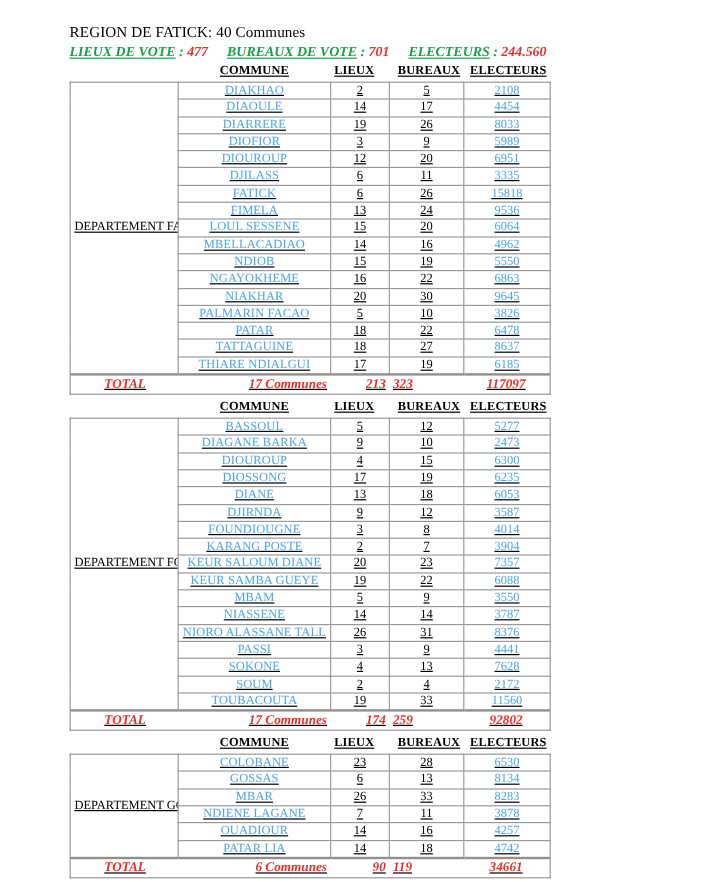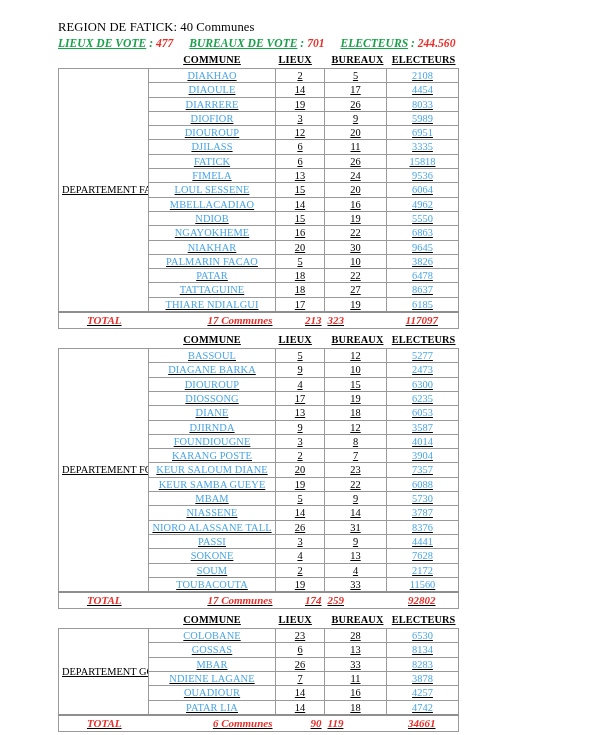--- a/index.html
+++ b/index.html
@@ -369,21 +369,21 @@
               <tr class="drow">
                 <td class="commune">KEUR SAMBA GUEYE</td>
                 <td class="lieux">19</td>
                 <td class="bureaux">22</td>
                 <td class="elect">6088</td>
               </tr>
               <tr class="drow">
                 <td class="commune">MBAM</td>
                 <td class="lieux">5</td>
                 <td class="bureaux">9</td>
-                <td class="elect">5730</td>
+                <td class="elect">3550</td>
               </tr>
               <tr class="drow">
                 <td class="commune">NIASSENE</td>
                 <td class="lieux">14</td>
                 <td class="bureaux">14</td>
                 <td class="elect">3787</td>
               </tr>
               <tr class="drow">
                 <td class="commune">NIORO ALASSANE TALL</td>
                 <td class="lieux">26</td>

